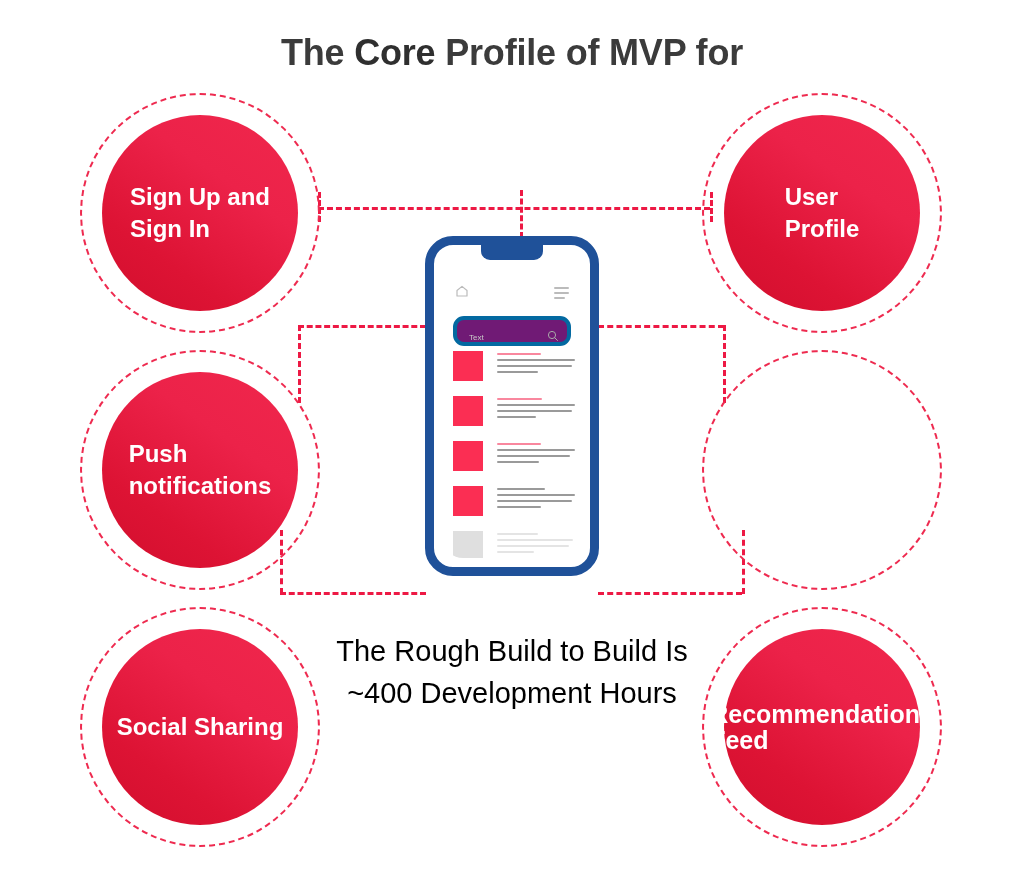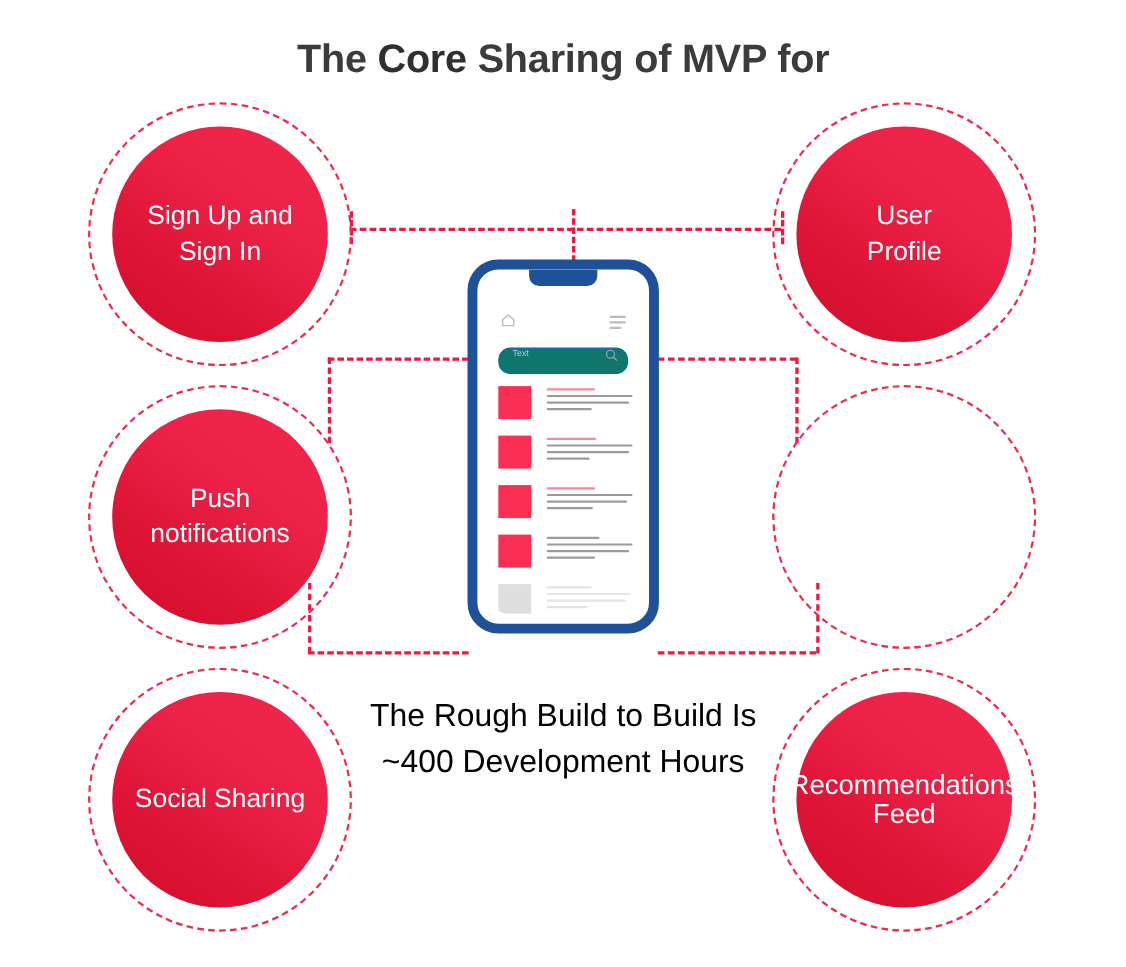--- a/index.html
+++ b/index.html
@@ -71,24 +71,23 @@
     width: 196px;
     height: 196px;
     border-radius: 50%;
     background: linear-gradient(215deg, #F0274C 0%, #EC2249 35%, #DD1334 72%, #D20E2D 100%);
     display: flex;
     align-items: center;
     justify-content: center;
   }
   .feature .disc-label {
     color: #ffffff;
-    font-weight: 400;
+    font-weight: 700;
     font-size: 24px;
     line-height: 32px;
-    text-align: center;
     padding: 0 6px;
     white-space: pre-line;
   }
   .feature.small-label .disc-label {
     font-size: 25px;
     line-height: 26px;
   }
 
   
   #phone {
@@ -150,25 +149,25 @@
   .menu-icon span:nth-child(1) { width: 15px; }
   .menu-icon span:nth-child(2) { width: 15px; }
   .menu-icon span:nth-child(3) { width: 11px; }
 
   .search-bar {
     position: absolute;
     left: 10px;
     right: 10px;
     top: 62px;
     height: 22px;
-    border: 1px solid #0369a1;
+    border: 4px solid #0369a1;
     border-radius: 11px;
-    background: #0f766e;
+    background: #701a75;
     display: flex;
-    align-items: flex-start;
+    align-items: flex-end;
   }
   .search-bar .sb-text {
     font-size: 8px;
     color: #C9C9C9;
     margin-left: 12px;
     flex: 1;
   }
   .search-bar .sb-icon {
     margin-right: 8px;
     display: flex;
@@ -219,21 +218,21 @@
     font-weight: 400;
     color: #000000;
   }
 </style>
 </head>
 <body>
 
 <div id="infographic">
 
   <div class="title">
-    <span><span>The </span><span class="strong">Core</span><span> Sharing of MVP for</span></span><br>
+    <span><span>The </span><span class="strong">Core</span><span> Profile of MVP for</span></span><br>
   </div>
 
   <div class="conn conn-h" style="left:318px; top:207px; width:392px;"></div>
 
   <div class="conn conn-v" style="left:318px; top:192px; height:30px;"></div>
 
   <div class="conn conn-v" style="left:710px; top:192px; height:30px;"></div>
 
   <div class="conn conn-v" style="left:520px; top:190px; height:48px;"></div>
 

